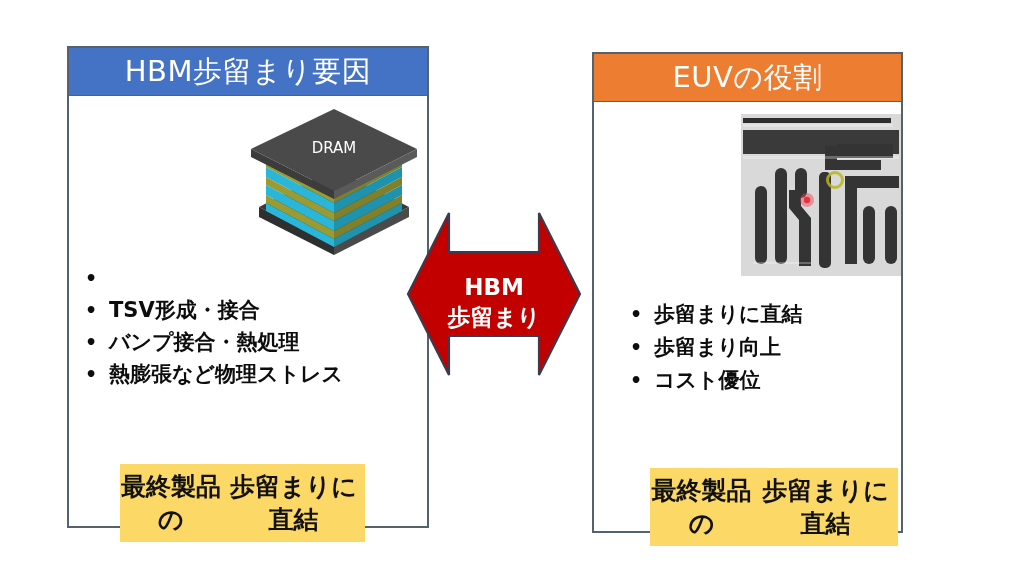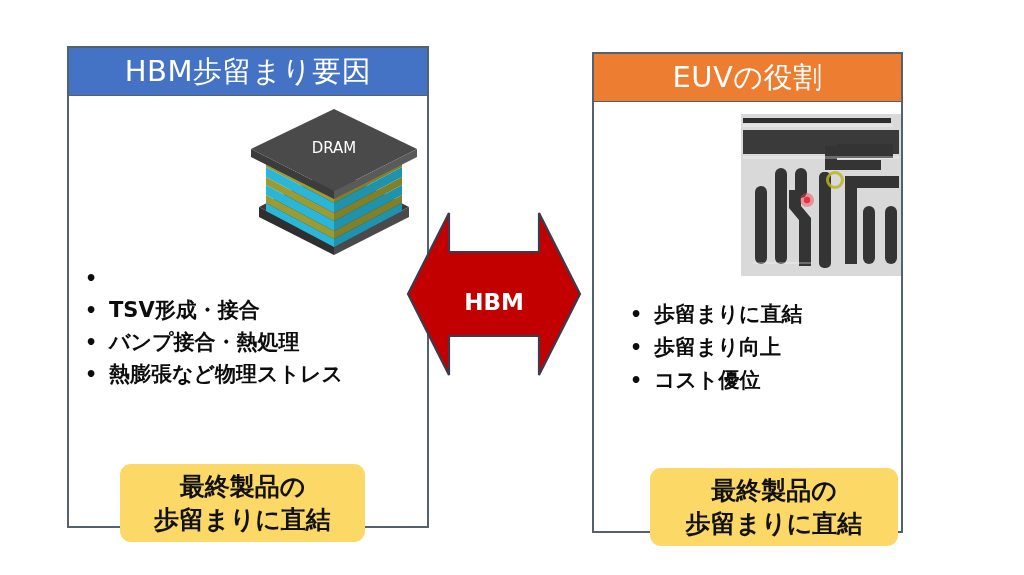--- a/index.html
+++ b/index.html
@@ -98,24 +98,22 @@
   
   .yellow-box {
     position: absolute;
     background: #fcd866;
     color: #111111;
     font-weight: bold;
     font-size: 25px;
     line-height: 33px;
     text-align: center;
     display: flex;
-    flex-direction: column;
     align-items: center;
     justify-content: center;
-    border-radius: 11px;
   }
   #yellow-left  { left: 51px; top: 368px; width: 245px; height: 78px; }
   #yellow-right { left: 56px; top: 366px; width: 248px; height: 78px; }
 
   
   #center-arrow {
     position: absolute;
     left: 405px;
     top: 208px;
     width: 178px;
@@ -283,14 +281,15 @@
 
   </div>
 </div>
 
 <div id="center-arrow">
   <svg width="178" height="172" viewBox="0 0 178 172">
     <polygon points="3,86 44,5 44,44 134,44 134,5 175,86 134,167 134,128 44,128 44,167" fill="#c20000" stroke="#3b3b4f" stroke-width="2.2" stroke-linejoin="miter"></polygon>
   </svg>
   <div class="arrow-text">
     <span>HBM</span>
+    <span>歩留まり</span>
   </div>
 </div>
 
 </body></html>

